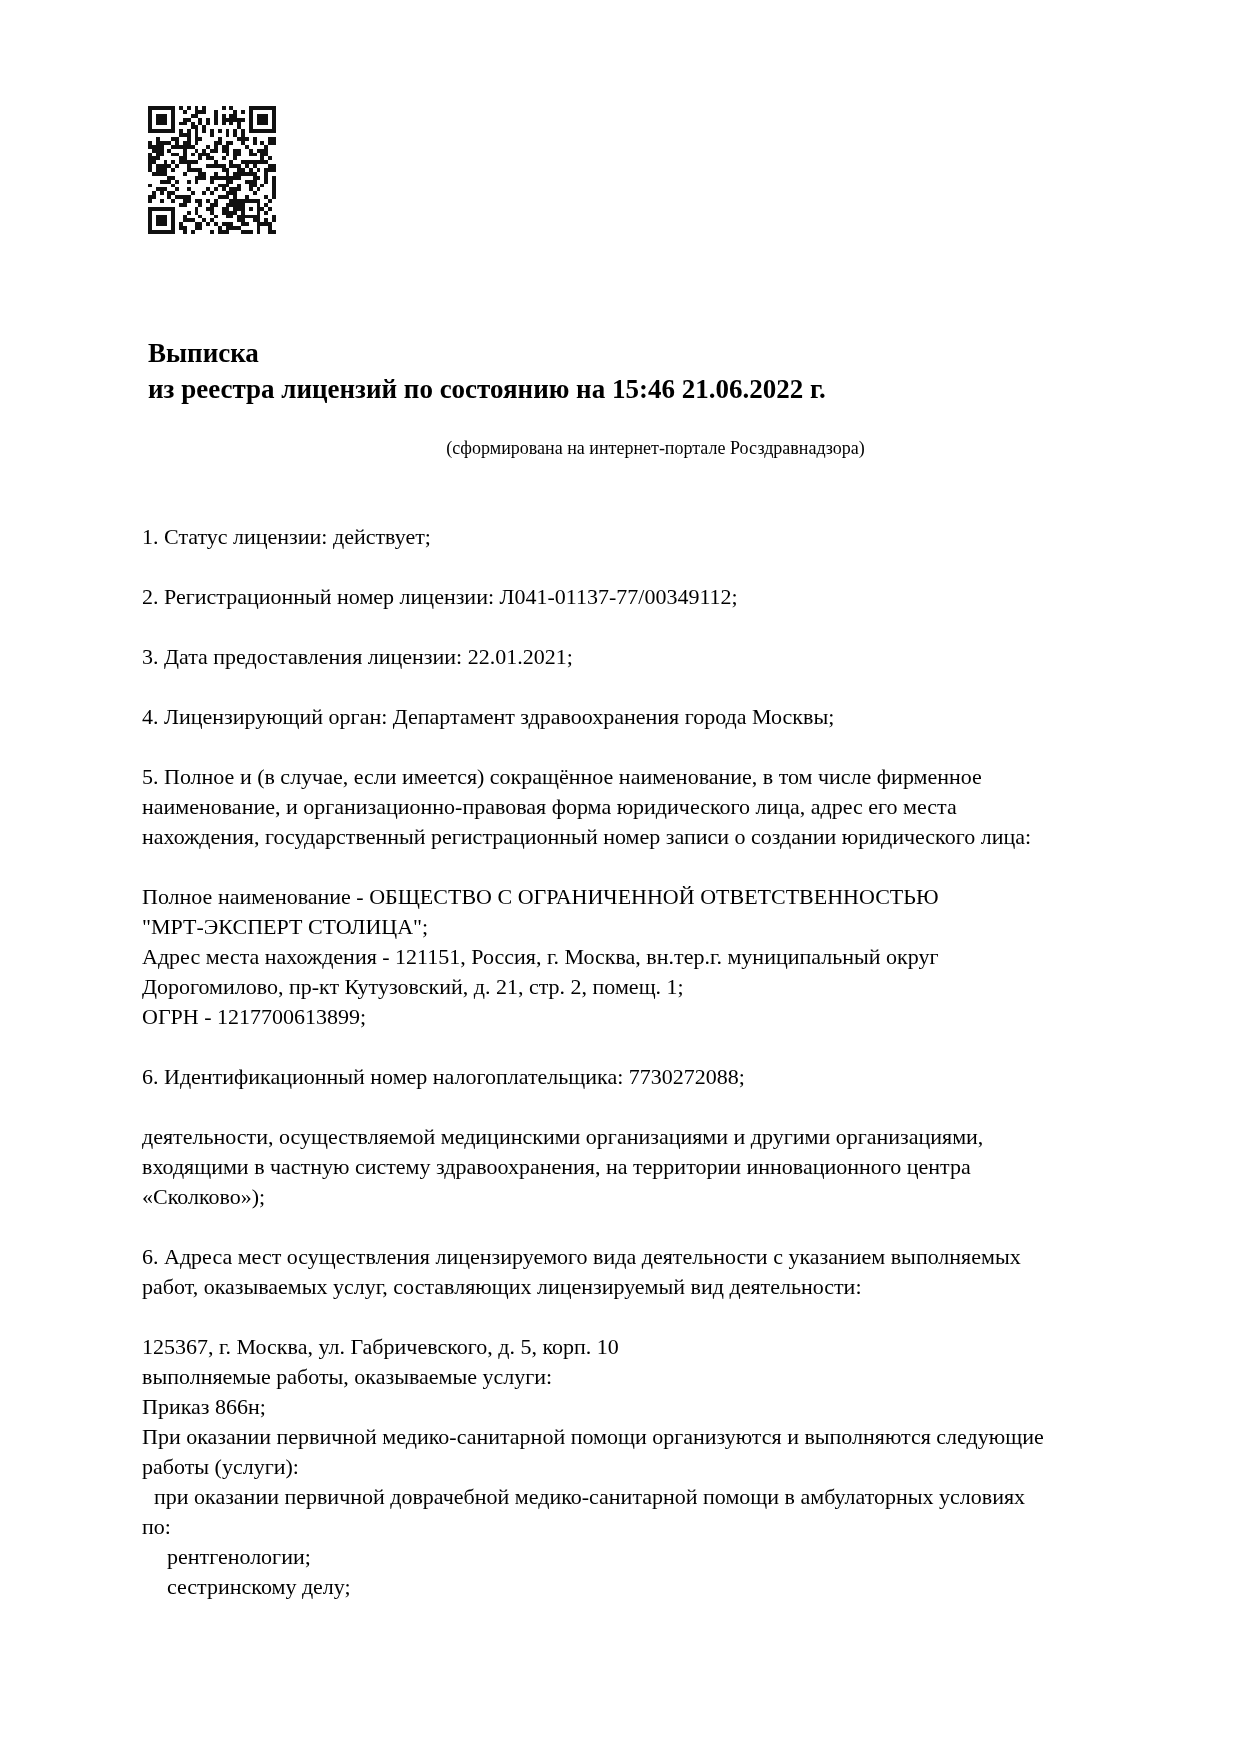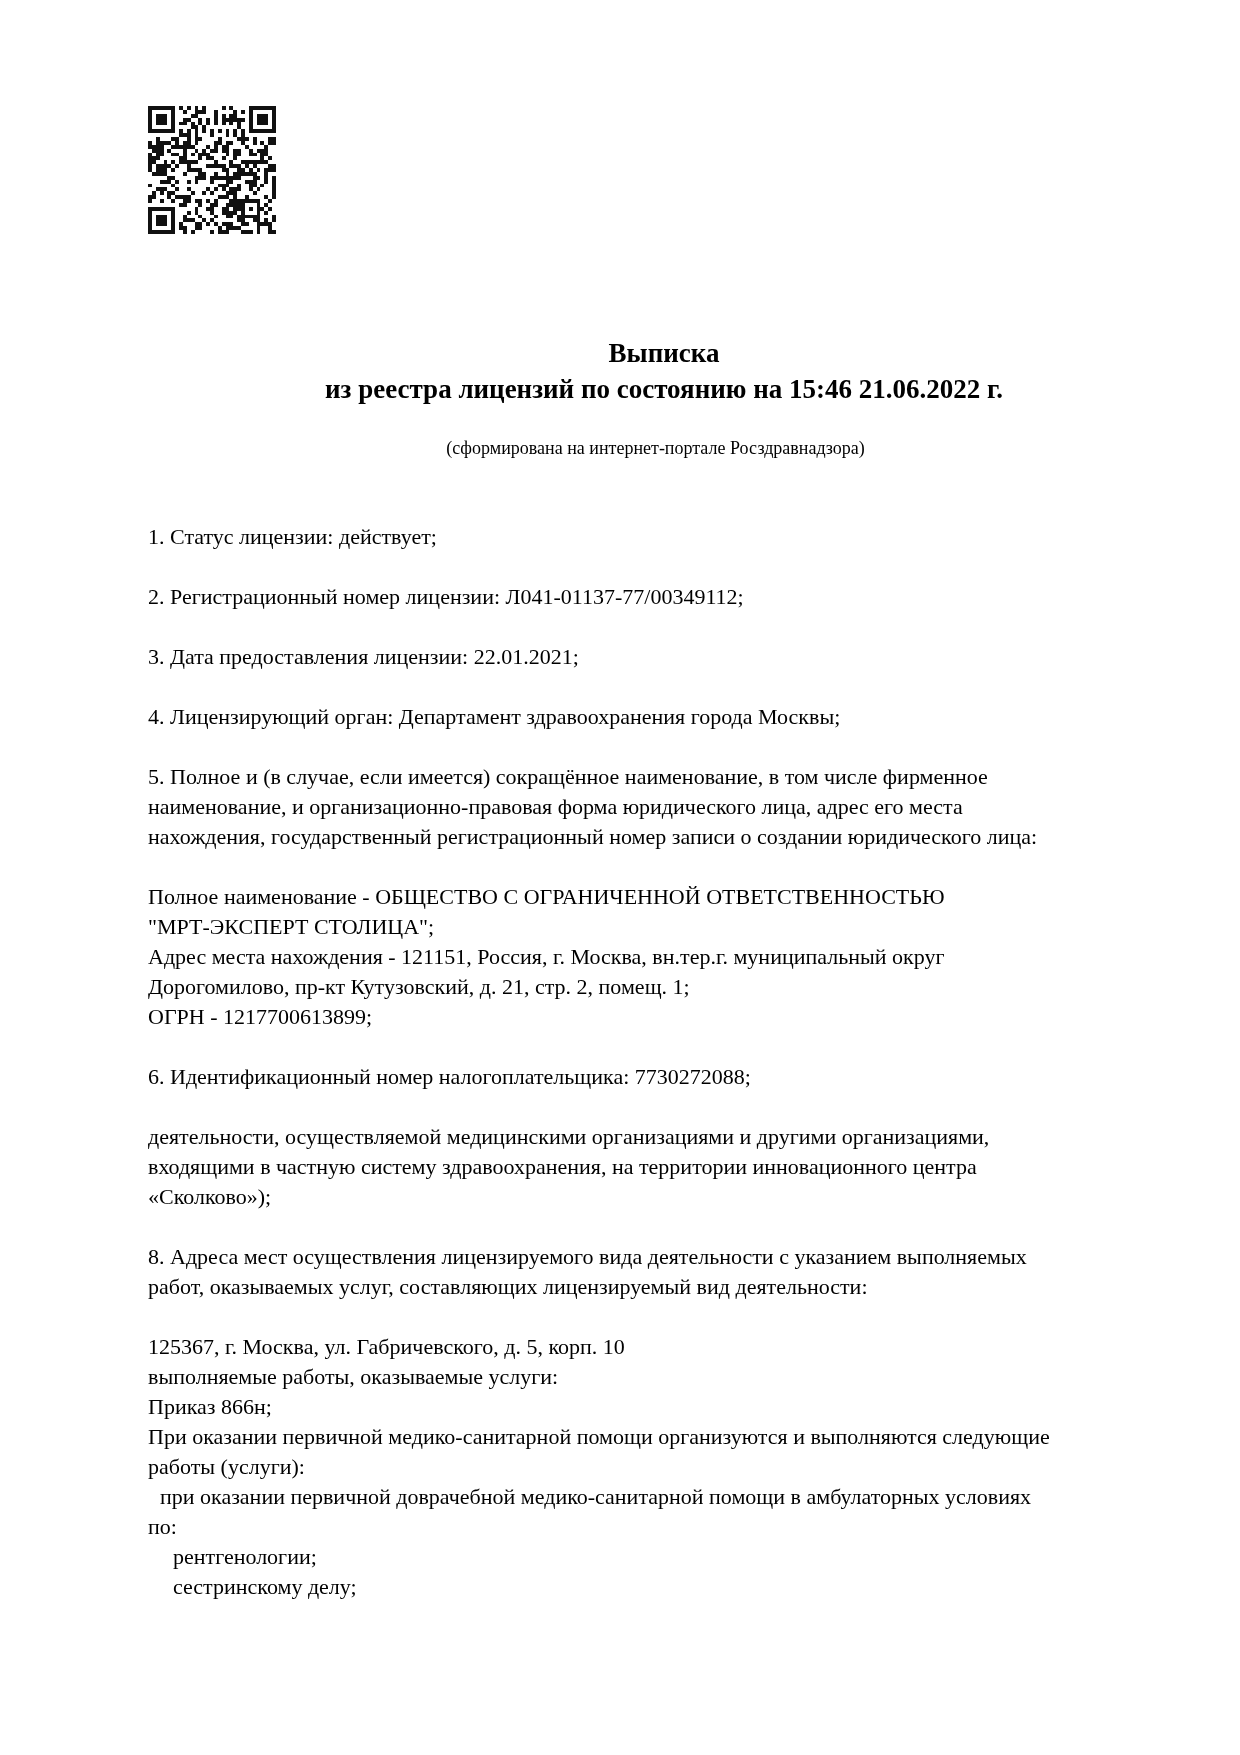--- a/index.html
+++ b/index.html
@@ -21,39 +21,38 @@
     left: 148px;
     top: 106px;
     width: 128px;
     height: 128px;
   }
   .title-block {
     position: absolute;
     left: 148px;
     top: 335px;
     width: 1032px;
-    text-align: center;
     font-weight: bold;
     font-size: 27px;
     line-height: 36px;
     white-space: nowrap;
   }
   .subtitle {
     position: absolute;
     left: 148px;
     top: 433px;
     width: 1015px;
     text-align: center;
     font-size: 18px;
     line-height: 30px;
     white-space: nowrap;
   }
   .body-text {
     position: absolute;
-    left: 148px;
+    left: 142px;
     top: 522px;
     font-size: 22px;
     line-height: 30px;
   }
   .paragraph {
     margin: 0 0 30px 0;
   }
   .line {
     height: 30px;
     line-height: 30px;
@@ -618,21 +617,21 @@
       </div>
       <div class="paragraph">
         <div class="line">6. Идентификационный номер налогоплательщика: 7730272088;</div>
       </div>
       <div class="paragraph">
         <div class="line">деятельности, осуществляемой медицинскими организациями и другими организациями,</div>
         <div class="line">входящими в частную систему здравоохранения, на территории инновационного центра</div>
         <div class="line">«Сколково»);</div>
       </div>
       <div class="paragraph">
-        <div class="line">8. Адреса мест осуществления лицензируемого вида деятельности с указанием выполняемых</div>
+        <div class="line">6. Адреса мест осуществления лицензируемого вида деятельности с указанием выполняемых</div>
         <div class="line">работ, оказываемых услуг, составляющих лицензируемый вид деятельности:</div>
       </div>
       <div class="paragraph">
         <div class="line">125367, г. Москва, ул. Габричевского, д. 5, корп. 10</div>
         <div class="line">выполняемые работы, оказываемые услуги:</div>
         <div class="line">Приказ 866н;</div>
         <div class="line">При оказании первичной медико-санитарной помощи организуются и выполняются следующие</div>
         <div class="line">работы (услуги):</div>
         <div class="line" style="padding-left: 12px;">при оказании первичной доврачебной медико-санитарной помощи в амбулаторных условиях</div>
         <div class="line">по:</div>

